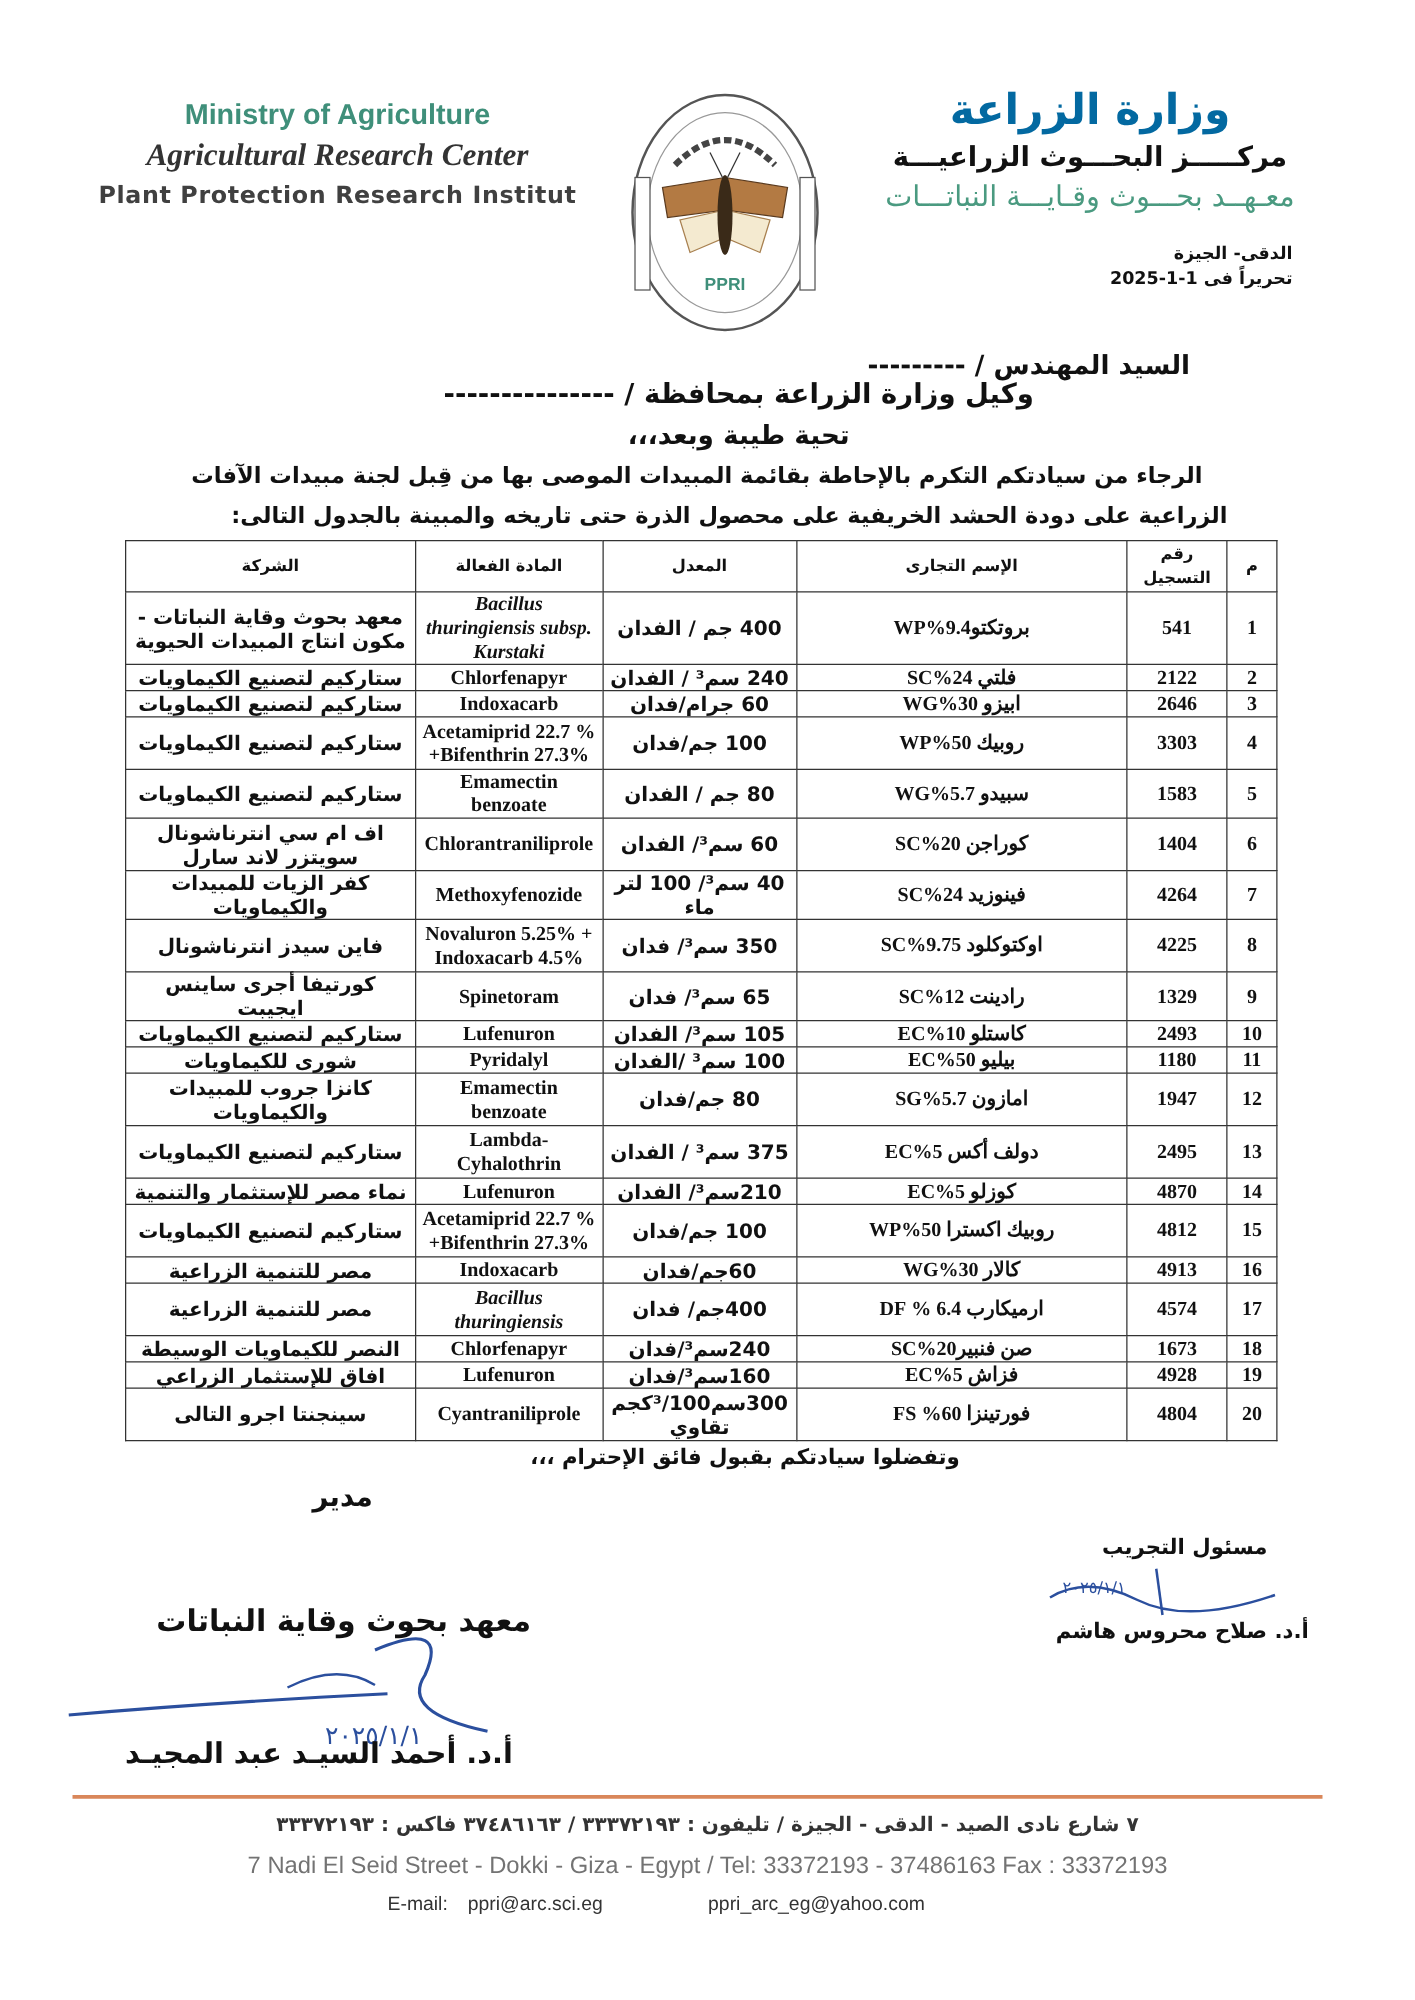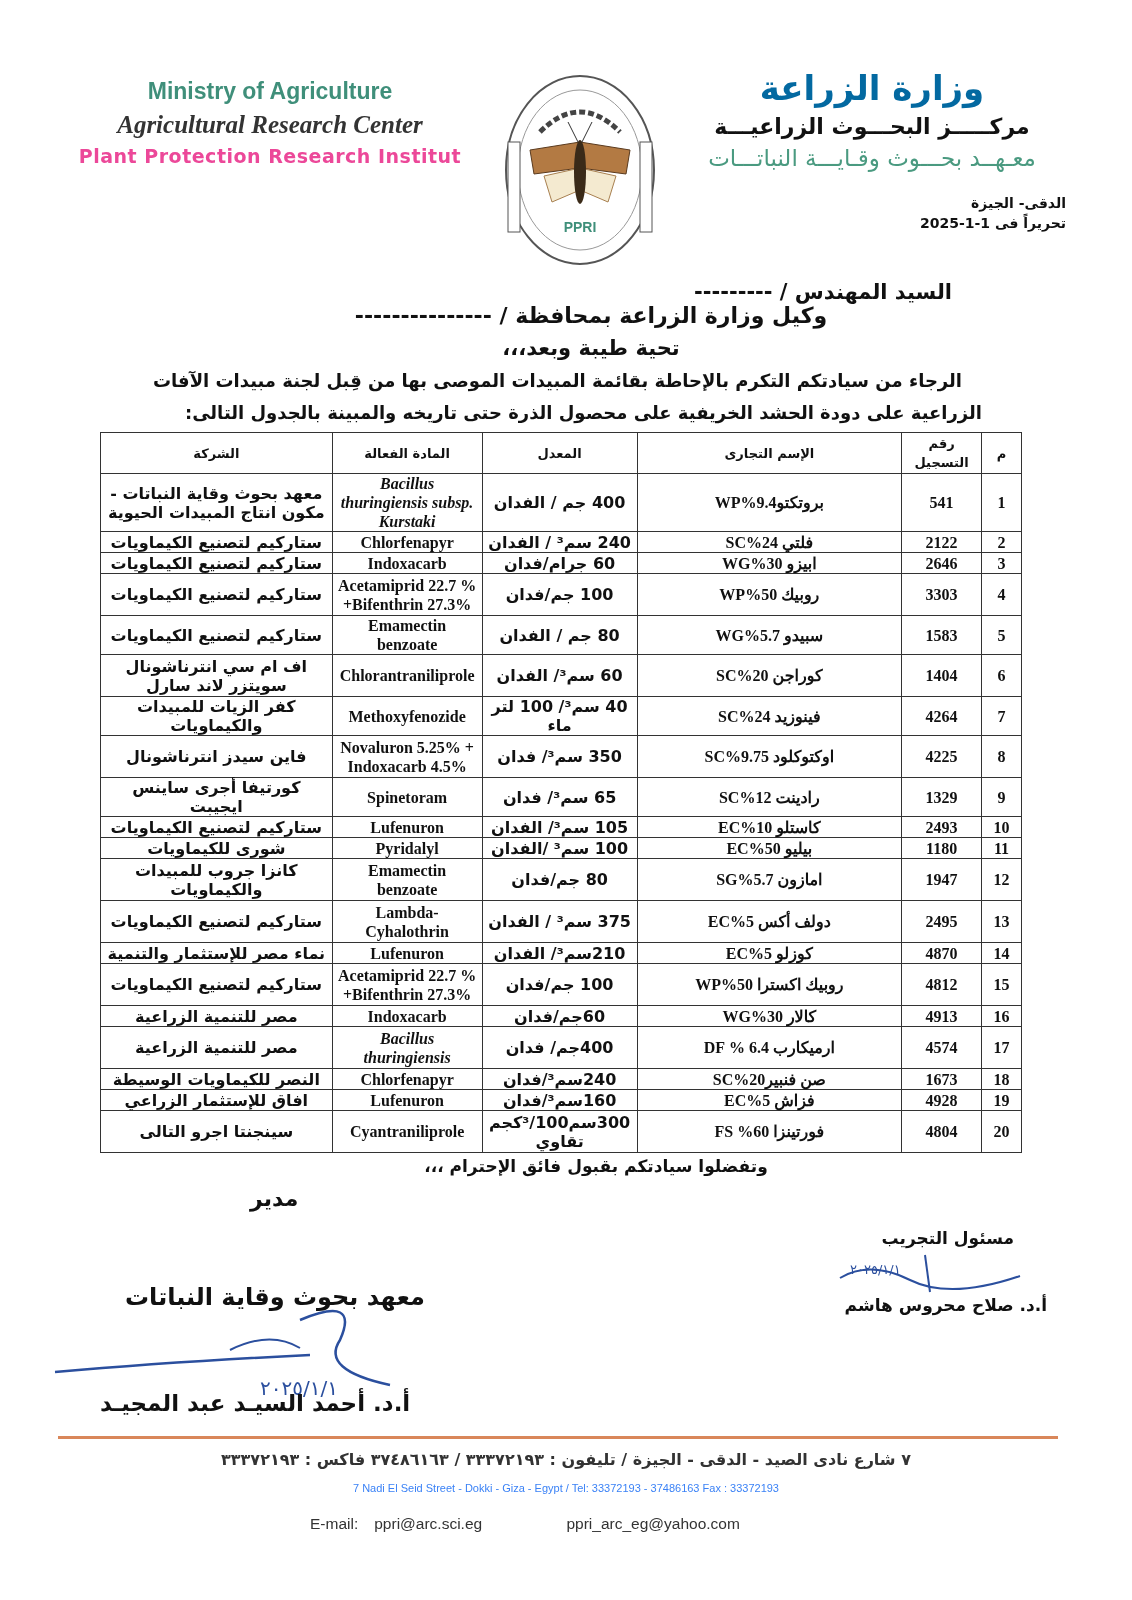--- a/index.html
+++ b/index.html
@@ -1,26 +1,26 @@
 <!DOCTYPE html>
 <html><head>
 <meta charset="utf-8">
 <style>
   html,body{margin:0;padding:0;background:#fff;}
   body{width:1132px;height:1600px;position:relative;overflow:hidden;font-family:"DejaVu Sans",sans-serif;color:#111;}
   .abs{position:absolute;}
   .en-hdr{left:55px;top:75px;width:430px;text-align:center;}
   .en1{font-family:"Liberation Sans",sans-serif;font-weight:bold;color:#3f8f7a;font-size:23px;margin-top:3px;}
   .en2{font-family:"Liberation Serif",serif;font-style:italic;font-weight:bold;color:#333;font-size:25px;margin-top:6px;}
-  .en3{font-family:"DejaVu Sans",sans-serif;font-weight:bold;color:#ec4899;font-size:19px;margin-top:6px;letter-spacing:0.5px;}
+  .en3{font-family:"DejaVu Sans",sans-serif;font-weight:bold;color:#404040;font-size:19px;margin-top:6px;letter-spacing:0.5px;}
   .ar-hdr{right:60px;top:68px;width:400px;text-align:center;direction:rtl;}
   .ar1{color:#0369a1;font-size:34px;font-weight:bold;font-family:"DejaVu Sans",sans-serif;}
   .ar2{color:#111;font-size:22px;font-weight:bold;margin-top:6px;}
   .ar3{color:#4a9a80;font-size:23px;margin-top:6px;}
-  .loc{right:66px;top:193px;direction:rtl;text-align:right;font-size:14px;font-weight:bold;line-height:20px;}
+  .loc{right:98px;top:193px;direction:rtl;text-align:right;font-size:14px;font-weight:bold;line-height:20px;}
   .logo{left:500px;top:72px;width:160px;height:196px;}
   .salute{direction:rtl;font-weight:bold;font-family:"DejaVu Sans",sans-serif;}
   .s1{right:180px;top:280px;font-size:21px;}
   .s2{left:0;right:0;top:303px;text-align:center;font-size:22px;padding-left:50px;}
   .s3{left:0;right:0;top:336px;text-align:center;font-size:21px;padding-left:50px;}
   .s4{right:170px;top:370px;font-size:18px;}
   .s5{right:150px;top:402px;font-size:18px;}
   table.main{position:absolute;left:100px;top:432px;width:922px;border-collapse:collapse;direction:rtl;font-family:"Liberation Serif",serif;}
   table.main td,table.main th{border:1.5px solid #333;text-align:center;padding:0 4px;font-size:16px;font-weight:bold;line-height:19px;}
   table.main th{font-size:13px;font-weight:bold;height:40px;font-family:"DejaVu Sans",sans-serif;}
@@ -29,21 +29,21 @@
   td.num{font-size:16px;}
   .it{font-style:italic;}
   .closing{left:0;right:0;top:1156px;text-align:center;direction:rtl;font-size:17px;font-weight:bold;padding-left:60px;}
   .mdir{left:250px;top:1186px;font-size:22px;font-weight:bold;direction:rtl;}
   .resp{right:118px;top:1228px;direction:rtl;font-size:17px;font-weight:bold;text-align:right;}
   .resp-name{right:85px;top:1295px;direction:rtl;font-size:17px;font-weight:bold;}
   .inst{left:125px;top:1283px;direction:rtl;font-size:24px;font-weight:bold;}
   .dir-name{left:100px;top:1390px;direction:rtl;font-size:23px;font-weight:bold;}
   .rule{left:58px;top:1436px;width:1000px;height:3px;background:#d9875a;}
   .addr-ar{left:0;right:0;top:1450px;text-align:center;direction:rtl;font-size:16px;font-weight:bold;color:#333;}
-  .addr-en{left:0;right:0;top:1482px;text-align:center;font-family:"Liberation Sans",sans-serif;font-size:11px;color:#3b82f6;}
+  .addr-en{left:0;right:0;top:1482px;text-align:center;font-family:"Liberation Sans",sans-serif;font-size:19px;color:#737373;}
   .email{left:310px;top:1515px;font-family:"Liberation Sans",sans-serif;font-size:15.5px;color:#333;}
   .email span{margin-right:80px;}
   .sig{position:absolute;}
 </style>
 </head>
 <body>
 
 <div class="abs en-hdr">
   <div class="en1">Ministry of Agriculture</div>
   <div class="en2">Agricultural Research Center</div>

